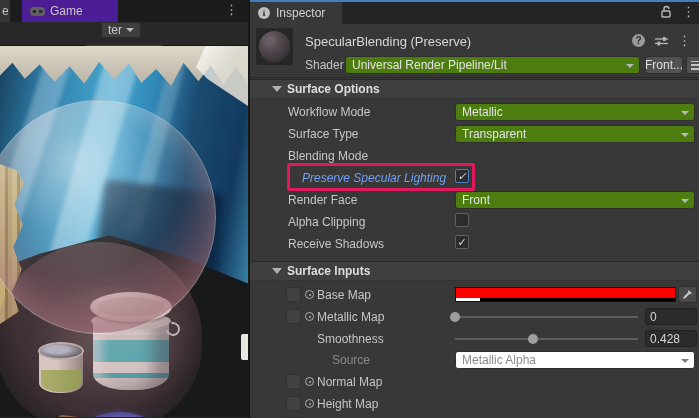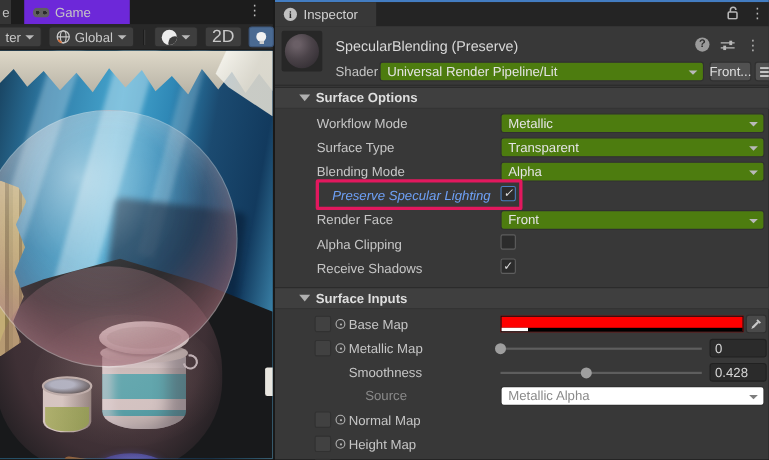--- a/index.html
+++ b/index.html
@@ -3,24 +3,24 @@
 <meta charset="utf-8">
 <style>
   html,body{margin:0;padding:0;background:#111;}
   *{box-sizing:border-box;font-family:"Liberation Sans",sans-serif;}
   .root{position:relative;width:699px;height:418px;background:#191919;overflow:hidden;font-size:12px;color:#c8c8c8;}
 
   
   .game-panel{position:absolute;left:0;top:0;width:248px;height:418px;background:#242424;}
   .game-tabbar{position:relative;height:22px;background:#1c1c1c;display:flex;align-items:stretch;}
   .tab-partial{width:10px;background:#353535;color:#c2c2c2;display:flex;align-items:center;justify-content:flex-start;padding-left:2px;}
-  .game-tab{margin-left:12px;width:96px;background:#6d28d9;display:flex;align-items:center;gap:5px;padding:0 8px;color:#c6c6c6;}
+  .game-tab{margin-left:12px;width:96px;background:#4c1d95;display:flex;align-items:center;gap:5px;padding:0 8px;color:#c6c6c6;}
   .gamepad-icon{width:15px;height:9px;border-radius:4px;background:radial-gradient(circle at 28% 50%,#2a2a2a 1.6px,transparent 1.8px),radial-gradient(circle at 72% 50%,#2a2a2a 1.6px,transparent 1.8px),#606060;}
   .tab-kebab{position:absolute;right:10px;top:2px;color:#bbb;font-size:13px;}
-  .game-toolbar{position:relative;height:24px;background:#282828;display:flex;align-items:center;gap:6px;padding:0 4px;border-bottom:1px solid #141414;}
+  .game-toolbar{position:relative;height:24px;background:#282828;display:flex;align-items:center;gap:6px;padding:0 4px;border-bottom:1px solid #141414;flex-direction:column;}
   .tbtn{height:19px;background:#3e3e3e;border:1px solid #2a2a2a;border-radius:3px;display:flex;align-items:center;gap:4px;padding:0 6px;color:#c9c9c9;}
   .tbtn.cut{margin-left:-6px;border-top-left-radius:0;border-bottom-left-radius:0;}
   .caret{width:0;height:0;border-left:4px solid transparent;border-right:4px solid transparent;border-top:4px solid #b9b9b9;display:inline-block;}
   .tb-sep{width:2px;height:14px;border-left:1px solid #1d1d1d;border-right:1px solid #3d3d3d;margin:0 2px;}
   .globe{position:relative;width:13px;height:13px;}
   .orb{width:14px;height:14px;border-radius:50%;background:#ececec;position:relative;overflow:hidden;}
   .orb:after{content:"";position:absolute;right:-4px;bottom:-4px;width:12px;height:12px;border-radius:50%;background:#3a3a3a;}
   .btn-2d{font-weight:normal;font-size:16px;justify-content:flex-end;}
   .bulb-btn{background:#4a6a92;border-color:#3c567a;width:38px;justify-content:center;}
   .bulb{position:relative;width:9px;height:9px;border-radius:50%;background:#f2f2f2;}
@@ -240,24 +240,20 @@
     </div>
     <div class="row" style="top:123px;">
       <span class="row-label">Surface Type</span>
       <div class="dropdown ctrl dd-ctrl">
           <span>Transparent</span>
           <span class="caret"></span>
         </div>
     </div>
     <div class="row" style="top:145px;">
       <span class="row-label">Blending Mode</span>
-      <div class="dropdown ctrl dd-ctrl">
-          <span>Alpha</span>
-          <span class="caret"></span>
-        </div>
     </div>
     <div class="row" style="top:167px;font-style:italic;">
       <span class="preserve-label">Preserve Specular Lighting</span>
       <div class="checkbox focus ctrl">✓</div>
     </div>
     <div class="annotation-box"></div>
     <div class="row" style="top:211px;">
       <span class="row-label">Alpha Clipping</span>
       <div class="checkbox ctrl"></div>
     </div>

